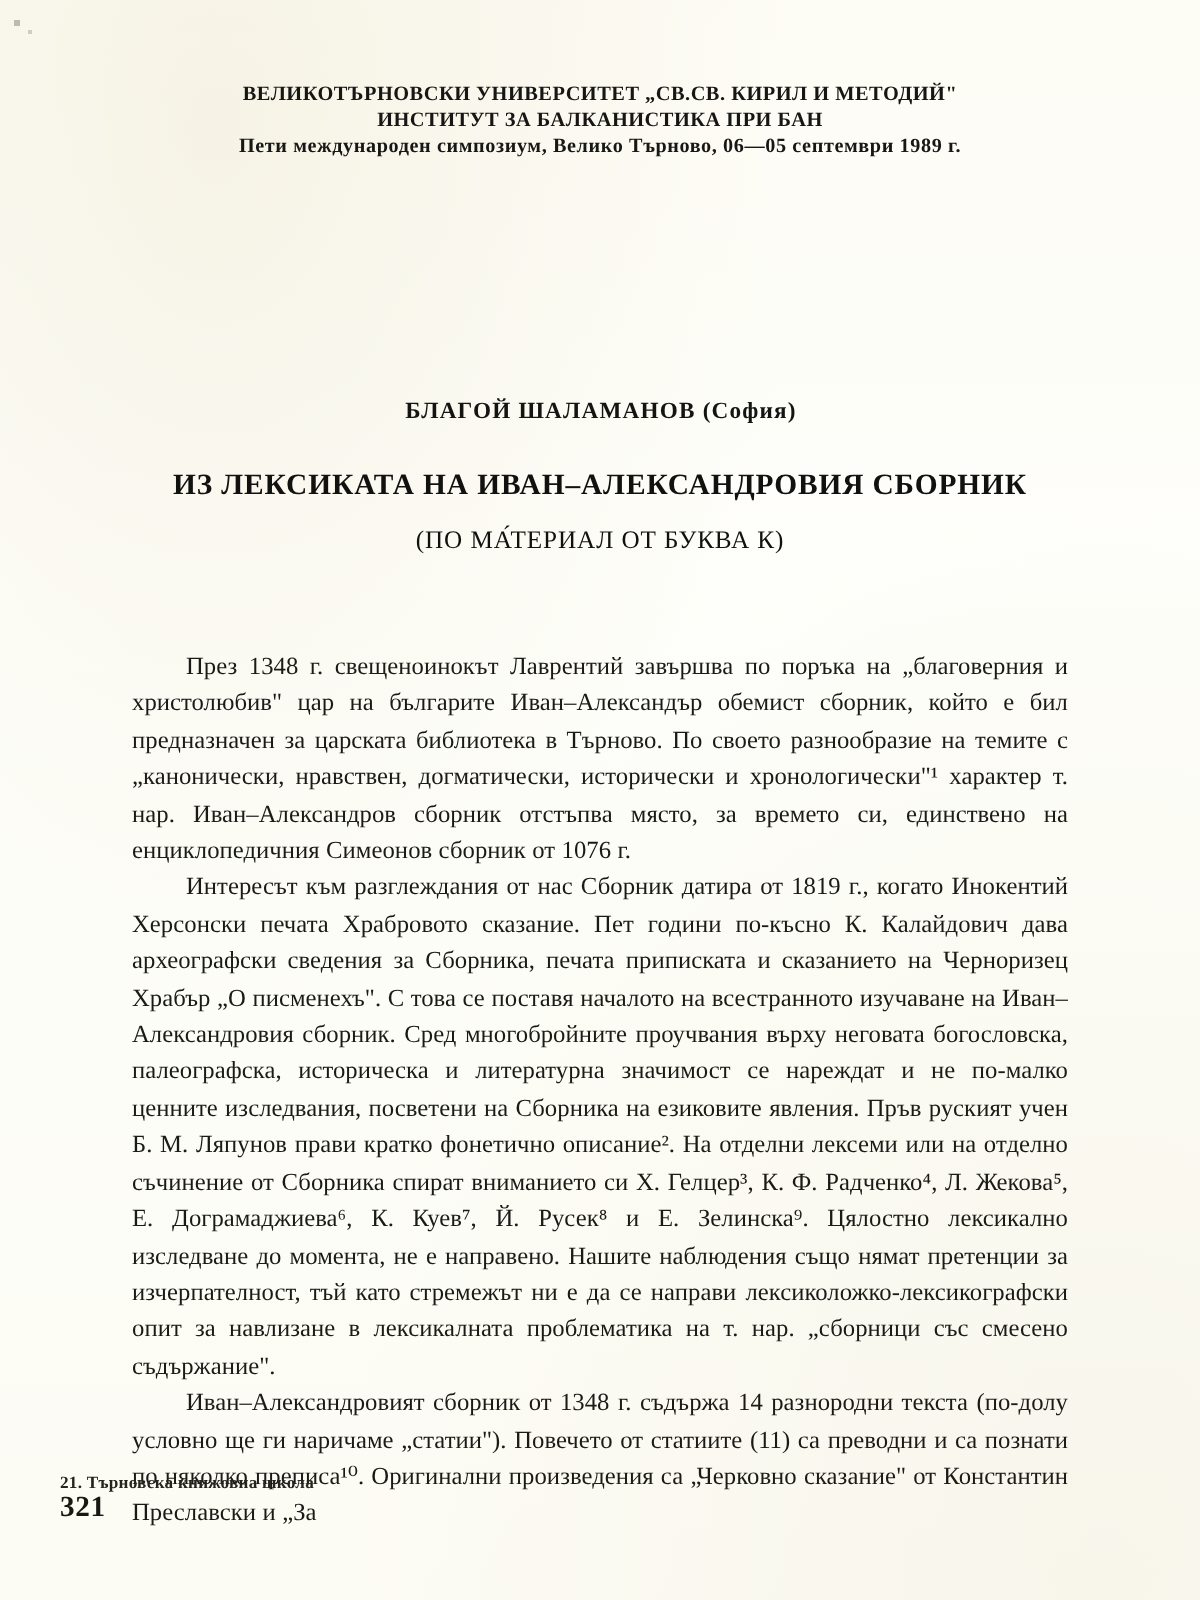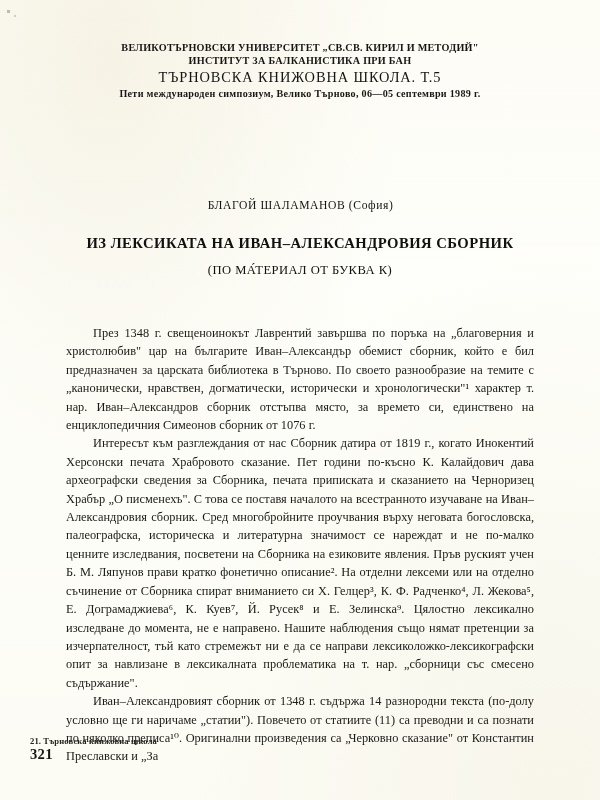--- a/index.html
+++ b/index.html
@@ -62,21 +62,21 @@
     white-space: nowrap;
   }
 
   
   .author {
     position: absolute;
     left: 0;
     right: 11px;
     top: 199px;
     text-align: center;
-    font-weight: normal;
+    font-weight: bold;
     font-size: 11.6px;
     letter-spacing: 0.6px;
     color: #141412;
     white-space: nowrap;
     padding-left: 12px;
   }
 
   
   .title-block {
     position: absolute;
@@ -185,21 +185,20 @@
 <body>
 
 <div class="page">
 
   <div class="speck"></div>
   <div class="speck2"></div>
 
   <div class="masthead">
     <div class="mh-line1">ВЕЛИКОТЪРНОВСКИ УНИВЕРСИТЕТ „СВ.СВ. КИРИЛ И МЕТОДИЙ"</div>
     <div class="mh-line2">ИНСТИТУТ ЗА БАЛКАНИСТИКА ПРИ БАН</div>
-    <div class="mh-line3">ТЪРНОВСКА КНИЖОВНА ШКОЛА. Т.5</div>
     <div class="mh-line4">Пети международен симпозиум, Велико Търново, 06—05 септември 1989 г.</div>
   </div>
 
   <div class="author">БЛАГОЙ ШАЛАМАНОВ (София)</div>
 
   <div class="title-block">
     <div class="title-main">ИЗ ЛЕКСИКАТА НА ИВАН–АЛЕКСАНДРОВИЯ СБОРНИК</div>
     <div class="title-sub2">(ПО МА́ТЕРИАЛ ОТ БУКВА К)</div>
   </div>
 

